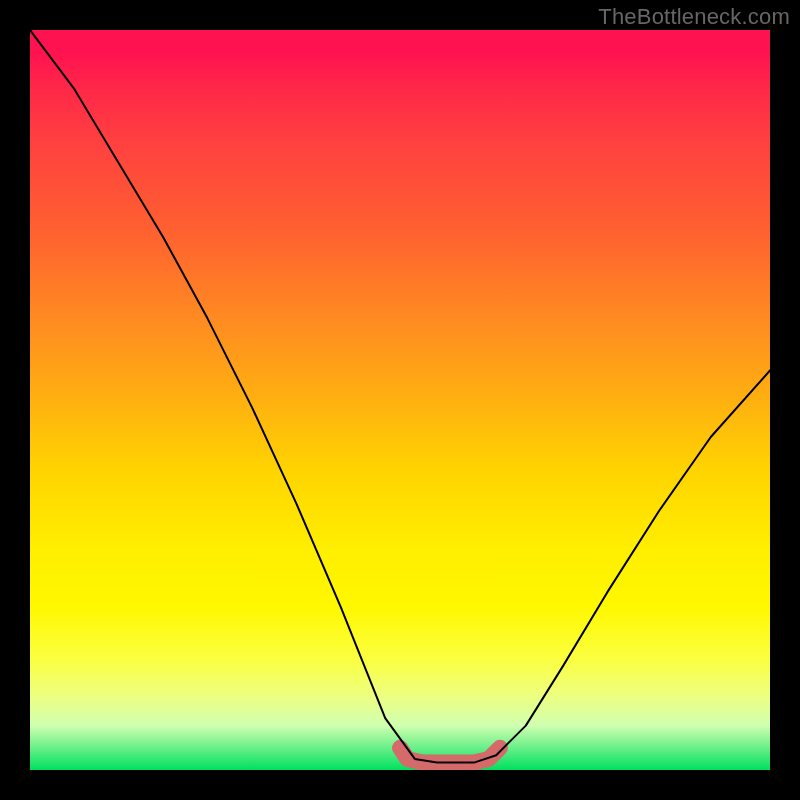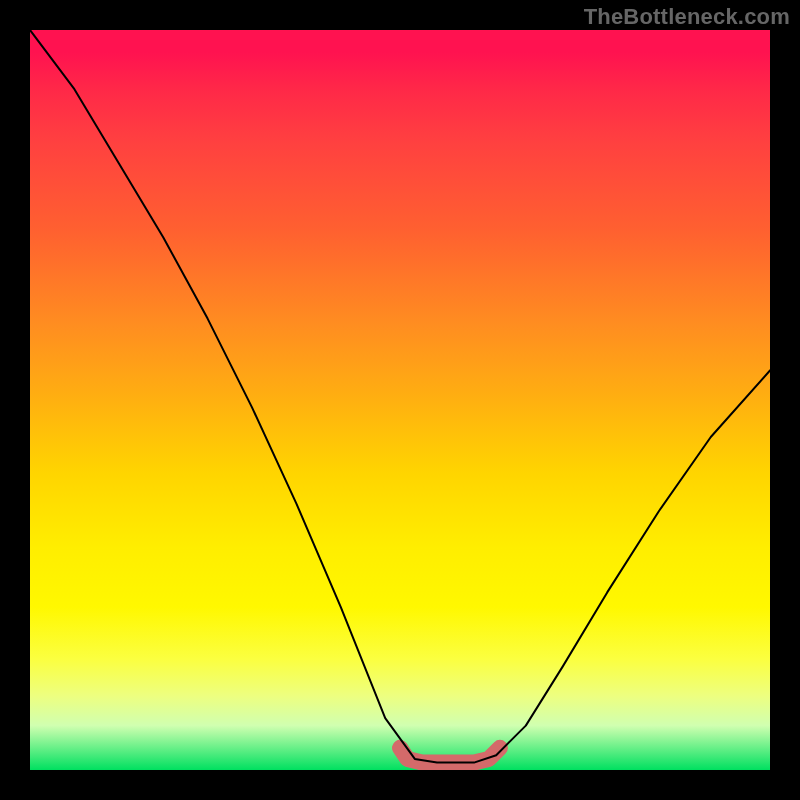--- a/index.html
+++ b/index.html
@@ -16,21 +16,21 @@
     width: 800px;
     height: 800px;
     background: #000;
   }
   .watermark {
     position: absolute;
     top: 4px;
     right: 10px;
     color: #666;
     font-size: 22px;
-    font-weight: 700;
+    font-weight: 400;
     letter-spacing: 0.2px;
     z-index: 10;
   }
   .plot-rect {
     position: absolute;
     left: 30px;
     top: 30px;
     width: 740px;
     height: 740px;
     overflow: hidden;

